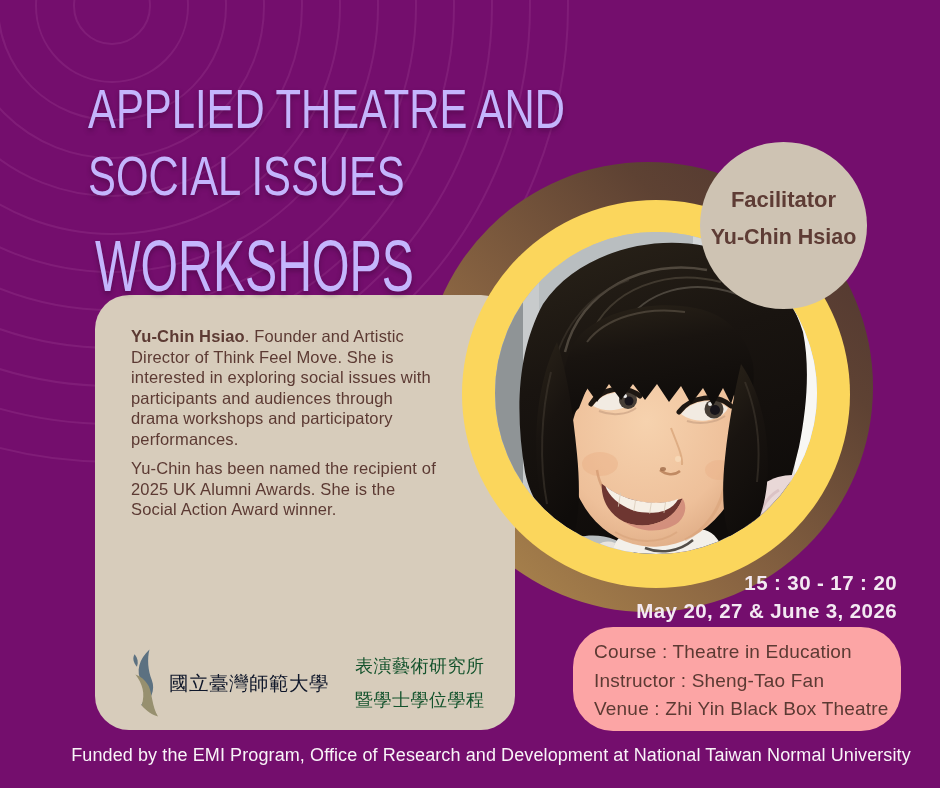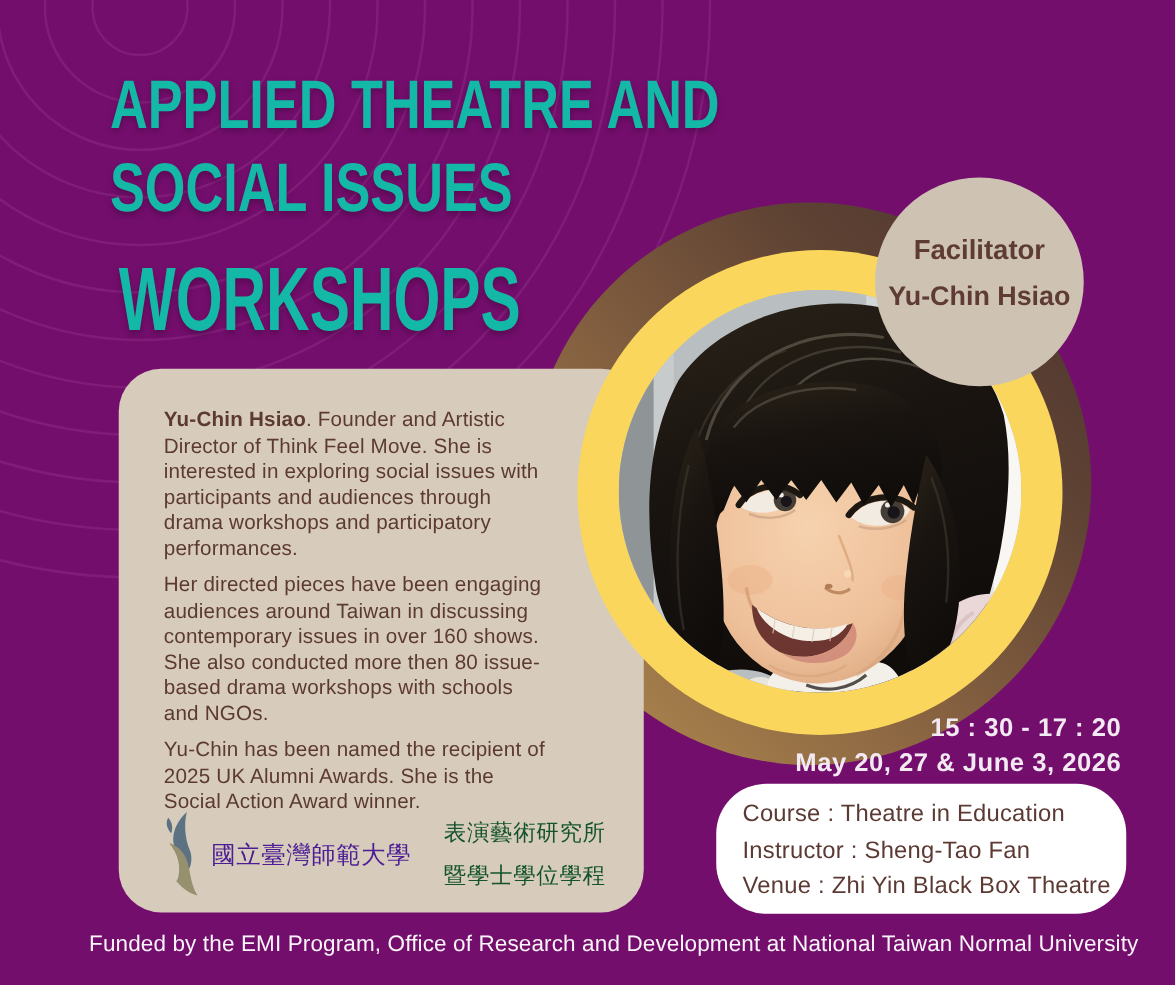--- a/index.html
+++ b/index.html
@@ -19,57 +19,57 @@
   }
   .bio-text{
     position:absolute;left:36px;top:31px;width:362px;
     color:#5c3a33;font-size:16.5px;line-height:20.5px;letter-spacing:.15px;
   }
   .bio-text p{margin:0 0 9px 0;white-space:pre-line;}
   .bio-name{font-weight:bold;}
   .logo-row{position:absolute;left:33px;top:353px;display:flex;align-items:center;}
   .uni-name{
     margin-left:9px;font-family:"Liberation Serif","DejaVu Serif",serif;
-    font-size:19.5px;color:#4c1d95;letter-spacing:.5px;white-space:nowrap;text-align:right;
+    font-size:19.5px;color:#0f172a;letter-spacing:.5px;white-space:nowrap;text-align:right;
   }
   .dept-col{
     margin-left:26px;font-family:"Liberation Serif","DejaVu Serif",serif;
     font-size:18px;line-height:34px;color:#14532d;letter-spacing:.5px;white-space:nowrap;
   }
   .yellow-circle{
     position:absolute;left:462px;top:200px;width:388px;height:388px;border-radius:50%;
     background:#fbd65c;
   }
   .photo-circle{
     position:absolute;left:495px;top:232px;width:322px;height:322px;border-radius:50%;
     overflow:hidden;background:#b9bec0;
   }
   .facil-circle{
     position:absolute;left:700px;top:142px;width:167px;height:167px;border-radius:50%;
     background:#cec3b3;display:flex;flex-direction:column;align-items:center;
     padding-top:0;justify-content:center;gap:12px;box-sizing:border-box;
   }
   .facil-label{font-size:22px;font-weight:bold;color:#5e3c35;margin-top:-14px;}
   .facil-name{font-size:21.5px;font-weight:bold;color:#5e3c35;}
-  .title{position:absolute;color:#14b8a6;font-weight:bold;white-space:nowrap;
-    text-shadow:0 3px 6px rgba(45,5,42,.38);}
+  .title{position:absolute;color:#c4b5fd;font-weight:normal;white-space:nowrap;
+    text-shadow:0 3px 6px rgba(45,5,42,.38);margin-top:26px;}
   .title .squeeze{display:inline-block;transform-origin:left top;}
   .t1{left:88px;top:51px;font-size:55px;}
   .t1 .squeeze{transform:scaleX(.76);}
   .t2{left:88px;top:118px;font-size:55px;}
   .t2 .squeeze{transform:scaleX(.76);}
   .t3{left:95px;top:199px;font-size:72px;}
   .t3 .squeeze{transform:scaleX(.67);}
   .schedule{
     position:absolute;right:43px;top:569px;text-align:right;color:#f3e9f2;
     font-weight:bold;font-size:20.5px;line-height:28px;letter-spacing:.4px;
   }
   .course-box{
     position:absolute;left:573px;top:627px;width:328px;height:104px;
-    background:#ffffff;border-radius:40px;box-sizing:border-box;
+    background:#fca5a5;border-radius:40px;box-sizing:border-box;
     padding:11px 0 0 21px;color:#5c3a33;font-size:19px;line-height:28.5px;
     letter-spacing:.2px;white-space:nowrap;
   }
   .footer{
     position:absolute;left:0;right:0;top:745px;text-align:center;
     color:#f9f4f8;font-size:18px;letter-spacing:.1px;padding-left:42px;
   }
 </style>
 </head>
 <body>
@@ -96,26 +96,20 @@
   <div class="grad-circle"></div>
 
   <div class="bio-box">
     <div class="bio-text">
       <p><span class="bio-name">Yu-Chin Hsiao</span><span style="white-space:pre-line;">. Founder and Artistic
 Director of Think Feel Move. She is
 interested in exploring social issues with
 participants and audiences through
 drama workshops and participatory
 performances.</span></p>
-      <p>Her directed pieces have been engaging
-audiences around Taiwan in discussing
-contemporary issues in over 160 shows.
-She also conducted more then 80 issue-
-based drama workshops with schools
-and NGOs.</p>
       <p>Yu-Chin has been named the recipient of
 2025 UK Alumni Awards. She is the
 Social Action Award winner.</p>
     </div>
     <div class="logo-row">
       <svg width="32" height="70" viewBox="0 0 40 90">
         <path d="M8,8 C12,13 13,18 11,24 C6,19 5,12 8,8 Z" fill="#5c7181"></path>
         <path d="M27,2 C14,14 9,30 17,44 C23,54 23,64 16,74 C29,68 35,54 30,41 C25,29 24,14 27,2 Z" fill="#5c7181"></path>
         <path d="M9,34 C18,46 22,58 17,74 C24,82 31,86 38,88 C30,75 31,60 26,49 C22,41 15,36 9,34 Z" fill="#97906f"></path>
       </svg>

